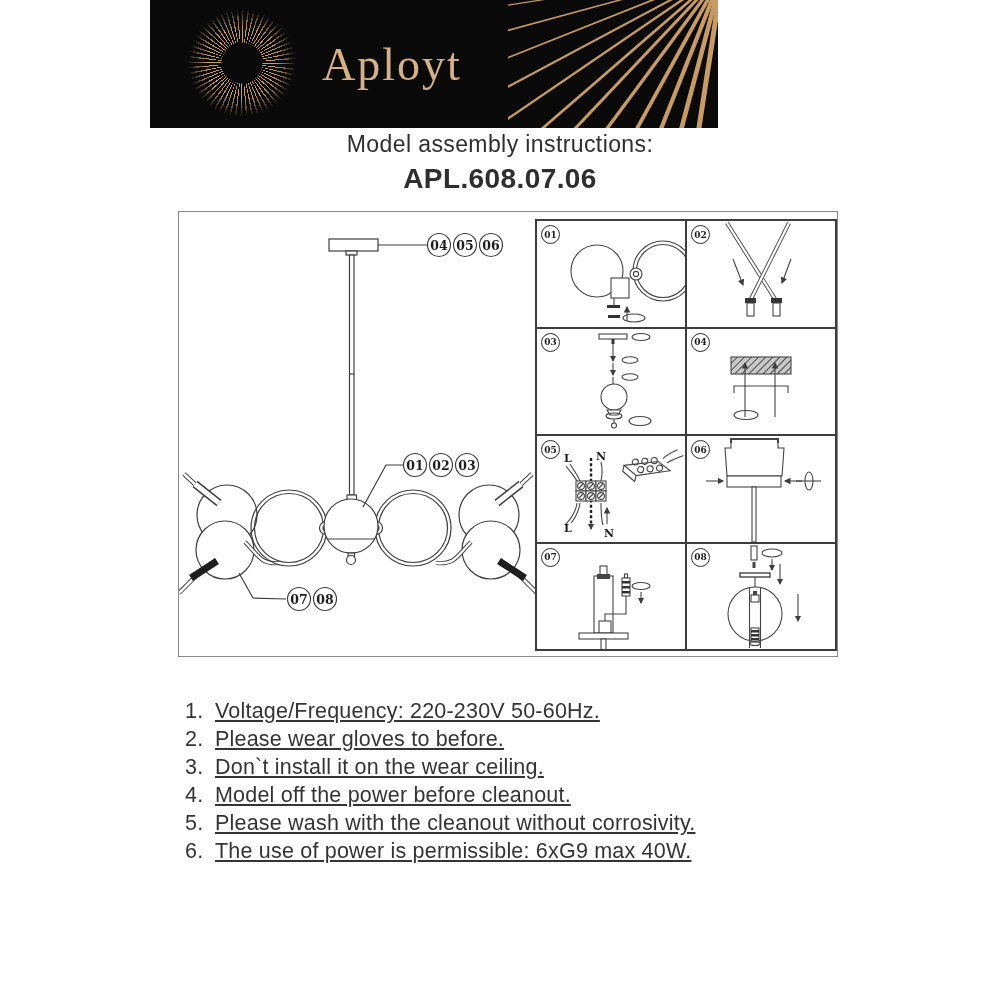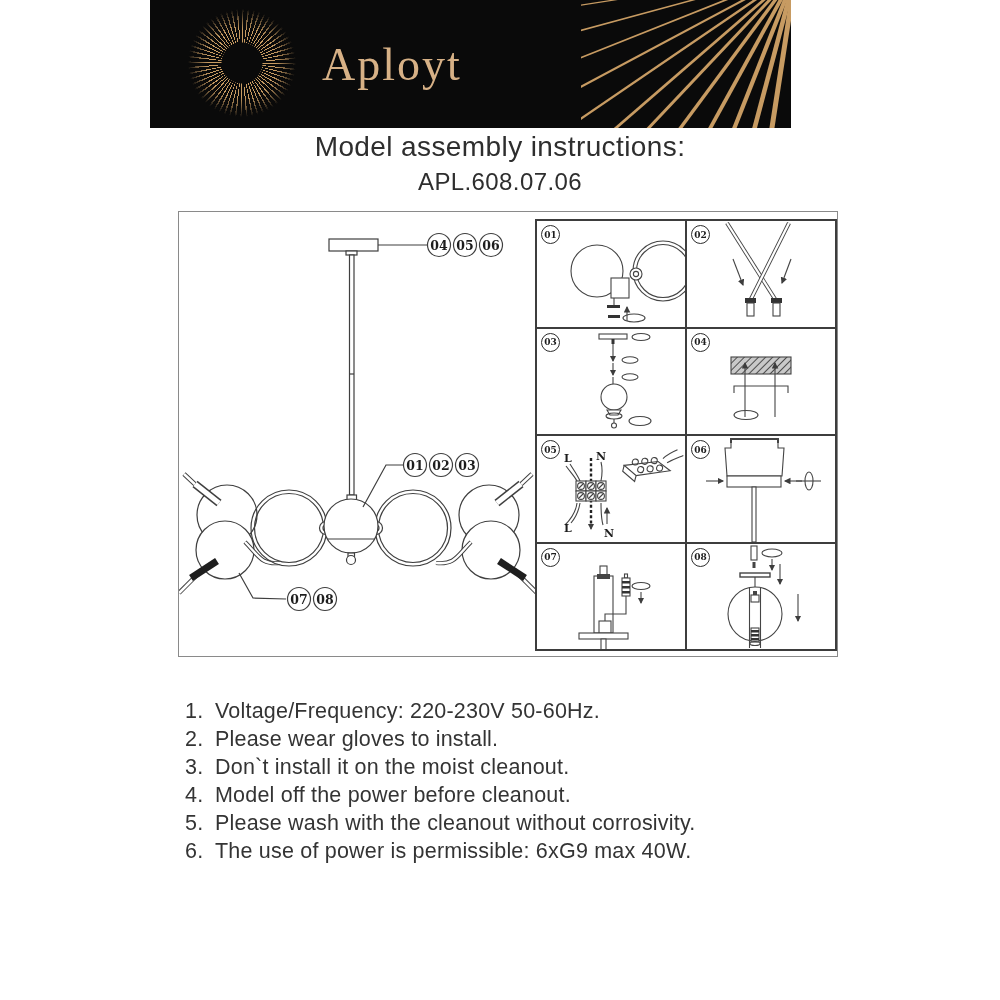--- a/index.html
+++ b/index.html
@@ -1,49 +1,49 @@
 <!DOCTYPE html>
 <html><head>
 <meta charset="utf-8">
 <style>
   html,body{margin:0;padding:0;background:#fff;}
   body{width:1000px;height:1000px;position:relative;font-family:"Liberation Sans",sans-serif;overflow:hidden;}
 
   
-  .banner{position:absolute;left:150px;top:0;width:641px;height:128px;background:#0a0a0a;overflow:hidden;}
+  .banner{position:absolute;left:150px;top:0;width:568px;height:128px;background:#0a0a0a;overflow:hidden;}
   .starburst{position:absolute;left:36px;top:7px;width:112px;height:112px;border-radius:50%;
     background:
       radial-gradient(circle,#0a0a0a 0 20px,transparent 21px),
       radial-gradient(circle,transparent 0 34px,rgba(10,10,10,.45) 44px,#0a0a0a 54px),
       repeating-conic-gradient(#c79b62 0deg 1.7deg,transparent 1.7deg 6deg);}
   .brand{position:absolute;left:172px;top:0;height:128px;display:flex;align-items:center;
     font-family:"Liberation Serif",serif;font-size:46px;letter-spacing:2px;color:#d7b186;font-weight:400;}
   .rays{position:absolute;right:0;top:0;}
 
   
   .titleblock{position:absolute;left:150px;top:131px;width:700px;text-align:center;color:#2e2e2e;}
-  .title{font-size:28px;font-weight:500;letter-spacing:.4px;}
-  .model{font-size:24px;font-weight:400;letter-spacing:.4px;margin-top:5px;}
+  .title{font-size:23px;font-weight:500;letter-spacing:.4px;}
+  .model{font-size:28px;font-weight:700;letter-spacing:.4px;margin-top:5px;}
 
   
   .mainbox{position:absolute;left:178px;top:211px;width:660px;height:446px;border:1.5px solid #8a8a8a;box-sizing:border-box;background:#fff;}
   .lampsvg{position:absolute;left:0;top:0;}
 
   .stepgrid{position:absolute;left:356px;top:7px;width:302px;height:432px;box-sizing:border-box;
     border:1.5px solid #3d3d3d;display:grid;grid-template-columns:1fr 1fr;grid-template-rows:1fr 1fr 1fr 1fr;background:#fff;}
   .cell{position:relative;border:.75px solid #3d3d3d;box-sizing:border-box;overflow:hidden;}
   .badge{position:absolute;left:4px;top:4px;width:17px;height:17px;border:1.7px solid #2c2c2c;border-radius:50%;
     display:flex;align-items:center;justify-content:center;font-family:"DejaVu Serif",serif;font-weight:bold;font-size:9px;color:#1d1d1d;background:#fff;z-index:2;}
   .cell svg{position:absolute;left:0;top:0;}
 
   
   .instructions{position:absolute;left:185px;top:697px;width:680px;color:#343434;}
   .irow{display:flex;font-size:21.5px;line-height:28px;letter-spacing:.2px;font-weight:500;}
   .inum{width:30px;flex:0 0 30px;text-align:left;}
-  .itext{flex:1;}
+  .itext{flex:1;text-decoration:underline;}
 
   svg text.co{font-family:"DejaVu Serif",serif;font-weight:bold;fill:#1d1d1d;}
 </style>
 </head>
 <body>
 
 <svg width="0" height="0" style="position:absolute">
   <defs>
     <marker id="ah" markerWidth="7" markerHeight="7" refX="5" refY="3" orient="auto">
       <path d="M0,0 L6,3 L0,6 Z" fill="#3d3d3d"></path>
@@ -362,25 +362,25 @@
   </div>
 </div>
 
 <div class="instructions">
   <div class="irow">
     <span class="inum">1.</span>
     <span class="itext">Voltage/Frequency: 220-230V 50-60Hz.</span>
   </div>
   <div class="irow">
     <span class="inum">2.</span>
-    <span class="itext">Please wear gloves to install.</span>
+    <span class="itext">Please wear gloves to before.</span>
   </div>
   <div class="irow">
     <span class="inum">3.</span>
-    <span class="itext">Don`t install it on the moist cleanout.</span>
+    <span class="itext">Don`t install it on the wear ceiling.</span>
   </div>
   <div class="irow">
     <span class="inum">4.</span>
     <span class="itext">Model off the power before cleanout.</span>
   </div>
   <div class="irow">
     <span class="inum">5.</span>
     <span class="itext">Please wash with the cleanout without corrosivity.</span>
   </div>
   <div class="irow">

